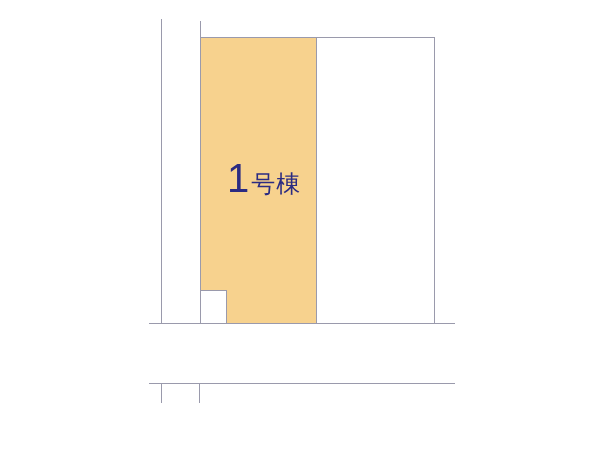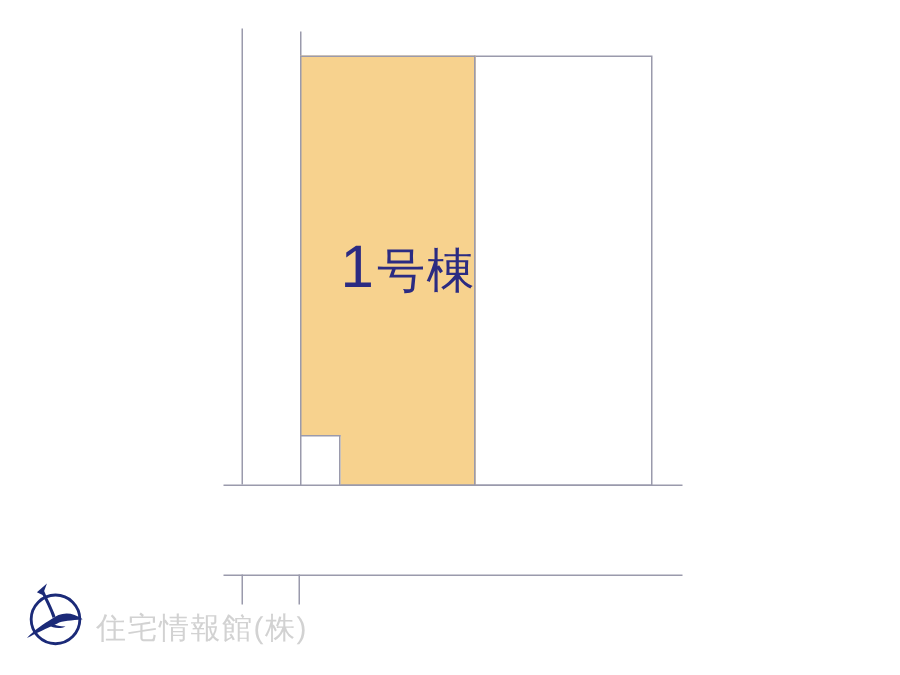--- a/index.html
+++ b/index.html
@@ -66,21 +66,21 @@
     align-items: baseline;
     color: var(--label-text, #2b2b82);
     white-space: nowrap;
   }
   .building-label .num {
     font-size: 40px;
     line-height: 1;
     letter-spacing: 2px;
   }
   .building-label .suffix {
-    font-size: 32px;
+    font-size: 24px;
     line-height: 1;
     letter-spacing: 1px;
   }
   
   .footer {
     position: absolute;
     left: 16px;
     top: 388px;
     display: flex;
     align-items: flex-end;
@@ -114,24 +114,14 @@
   <div class="building-label">
     <span class="num">1</span>
       <span class="suffix">号棟</span>
   </div>
 
   <div class="line hline-upper"></div>
   <div class="line hline-lower"></div>
   <div class="line tick-1"></div>
   <div class="line tick-2"></div>
 
-  <div class="footer">
-    <svg class="logo" viewBox="0 0 44 48">
-      <circle cx="22" cy="26" r="17" fill="none" stroke="var(--logo, #1b2a78)" stroke-width="2"></circle>
-      <path d="M9 7 L16 1 L13 9 Z" fill="var(--logo, #1b2a78)"></path>
-      <path d="M12 7 C15 13, 18 19, 20 25 L22 24 C20 18, 16 11, 14 6 Z" fill="var(--logo, #1b2a78)"></path>
-      <path d="M2 39 C8 33, 14 29, 19 26 C25 21, 33 20, 41 26 C33 27, 27 27, 23 29 C16 32, 8 36, 2 39 Z" fill="var(--logo, #1b2a78)"></path>
-      <path d="M18 28 C21 30, 25 31, 29 31 C25 33, 20 32, 17 30 Z" fill="var(--logo, #1b2a78)"></path>
-    </svg>
-    <span class="company-name">住宅情報館(株)</span>
-  </div>
 
 </div>
 
 </body></html>

